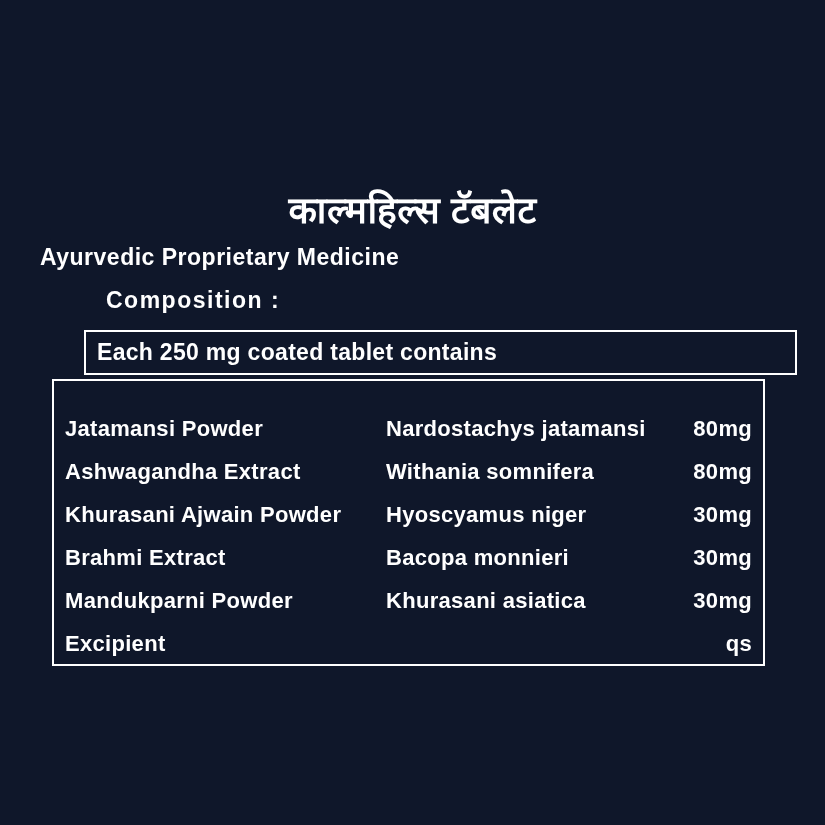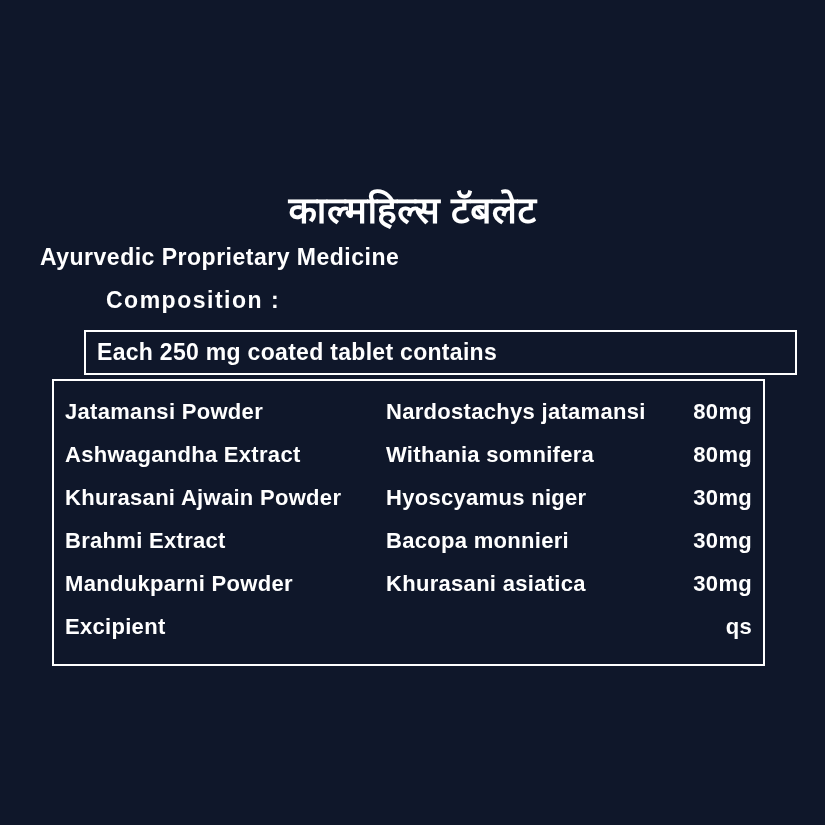--- a/index.html
+++ b/index.html
@@ -71,21 +71,21 @@
     left: 52px;
     width: 713px;
     height: 287px;
     border: 2px solid #FFFFFF;
     box-sizing: border-box;
     padding: 18px 11px 0 11px;
   }
   .row {
     display: flex;
     height: 43px;
-    align-items: flex-start;
+    align-items: flex-end;
     font-size: 22px;
     letter-spacing: 0.3px;
   }
   .col-ingredient {
     flex: none;
     width: 321px;
   }
   .col-botanical {
     flex: 1;
   }

